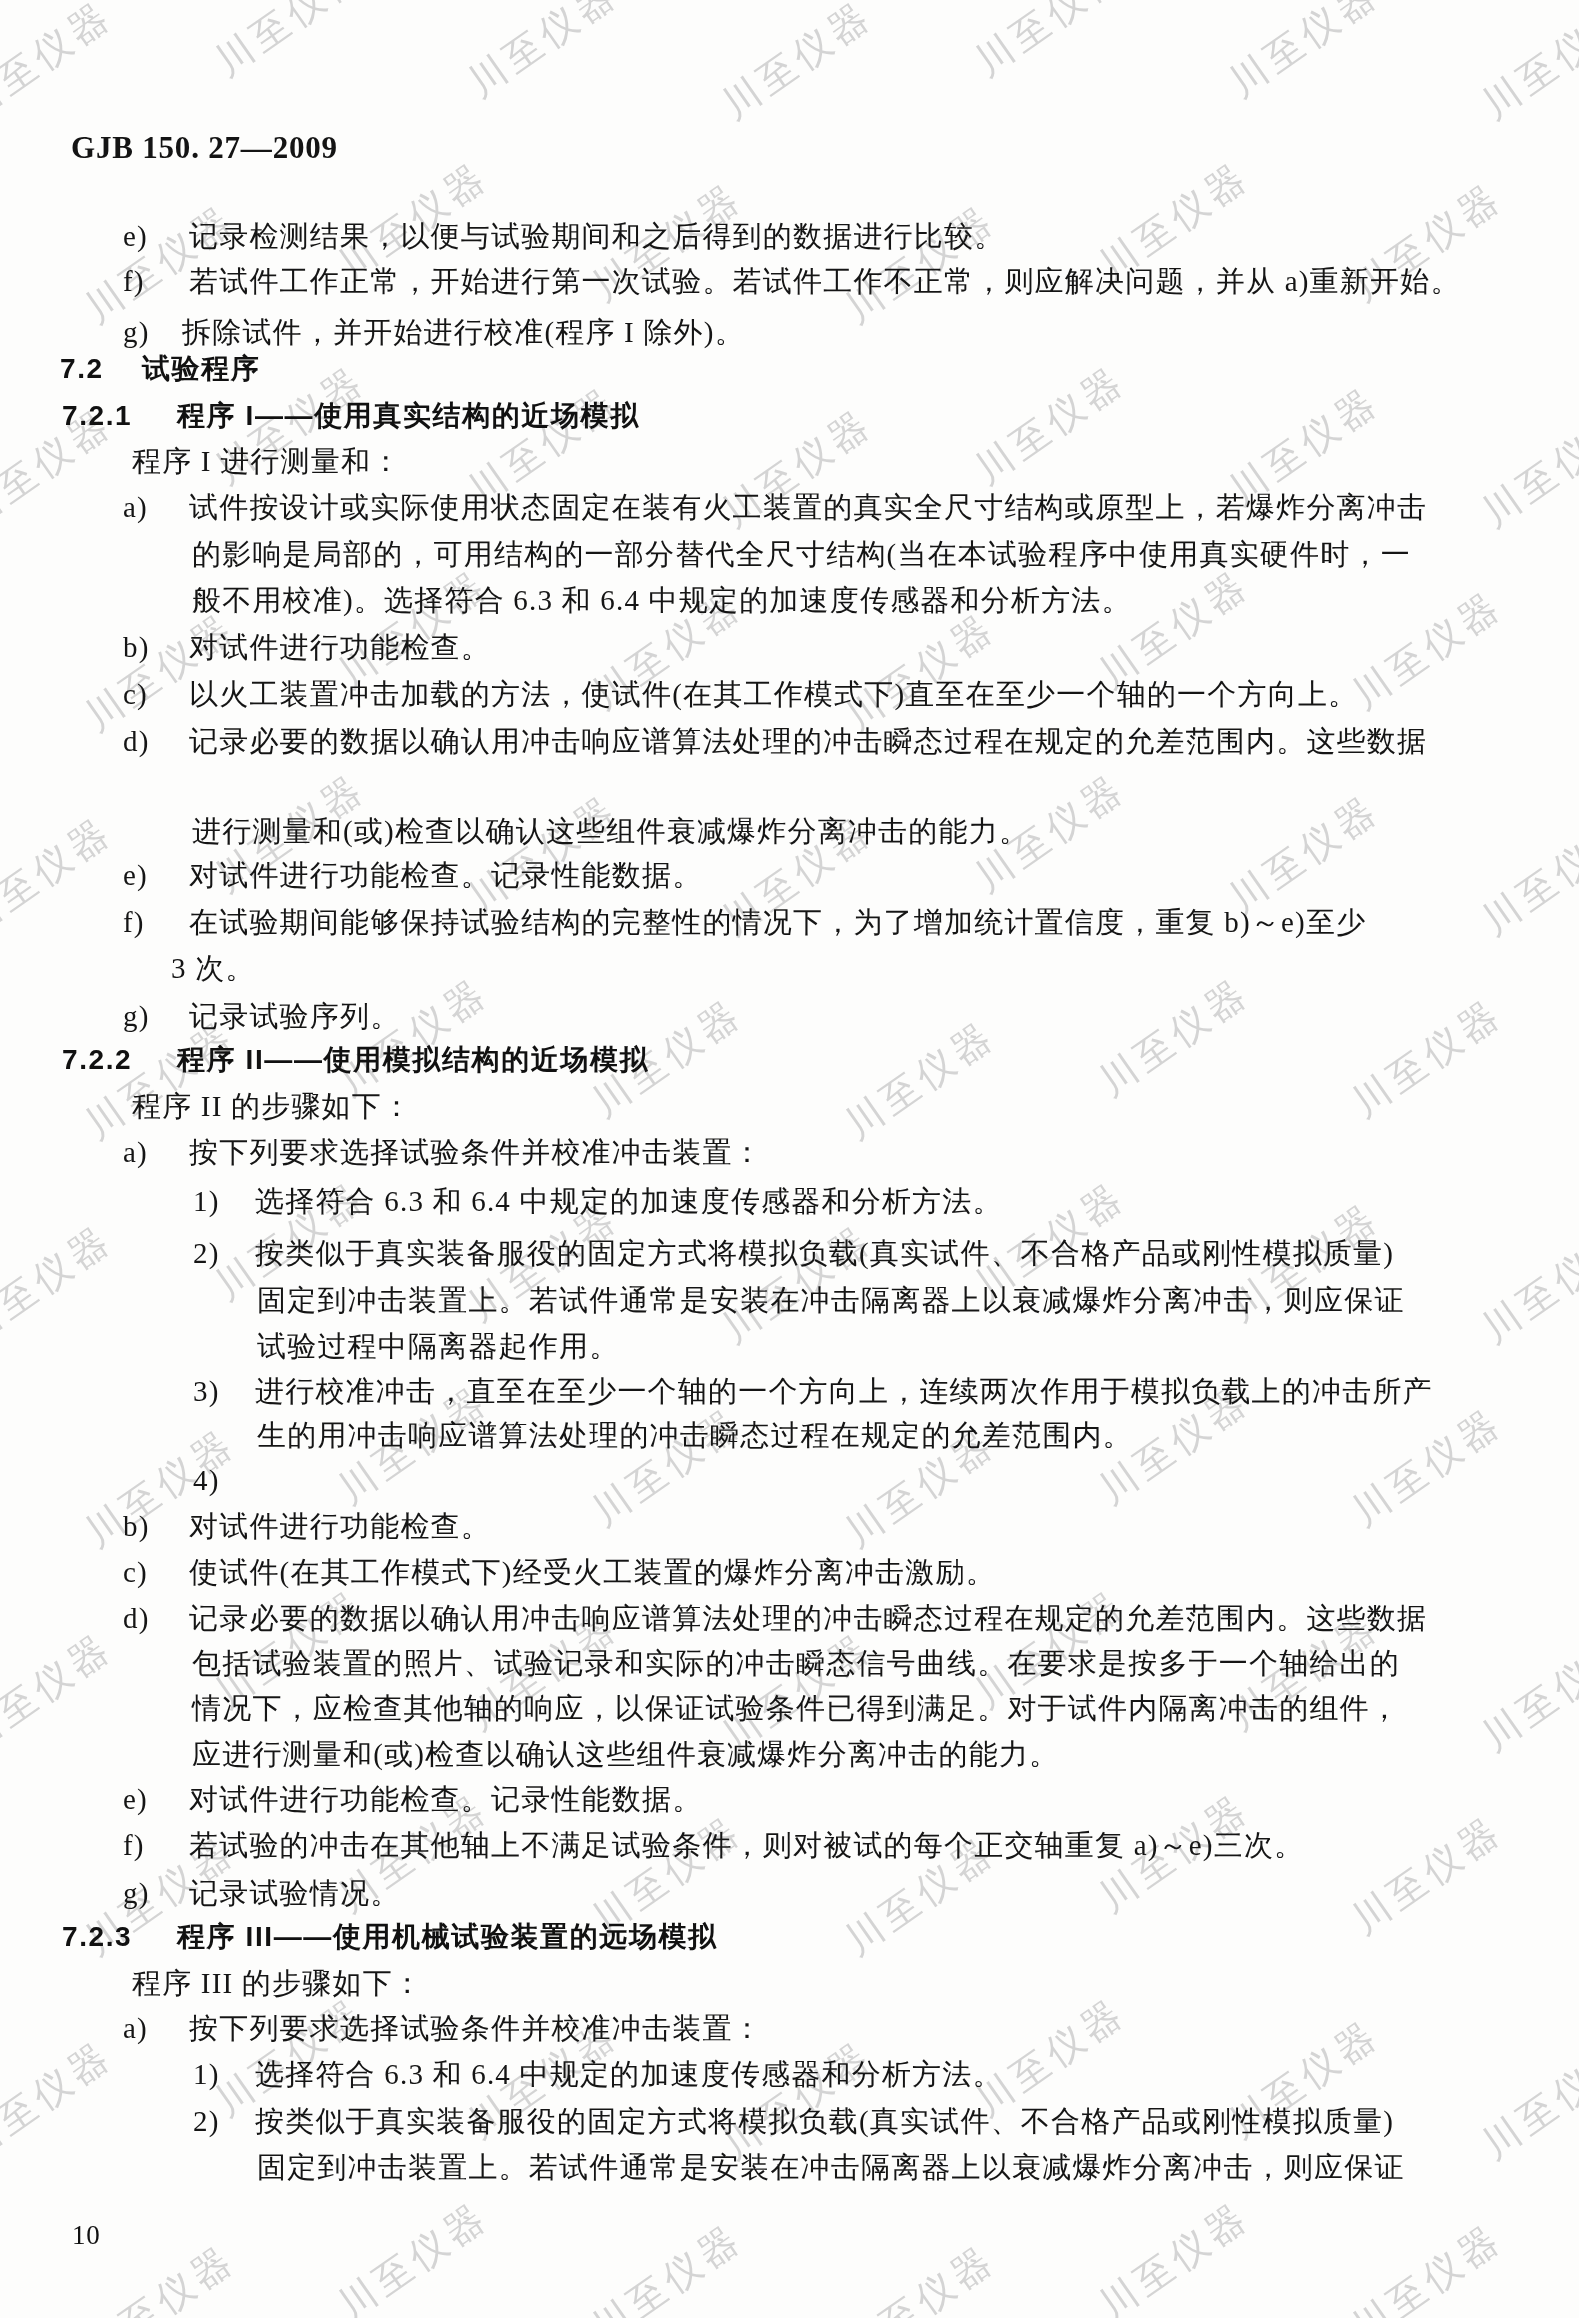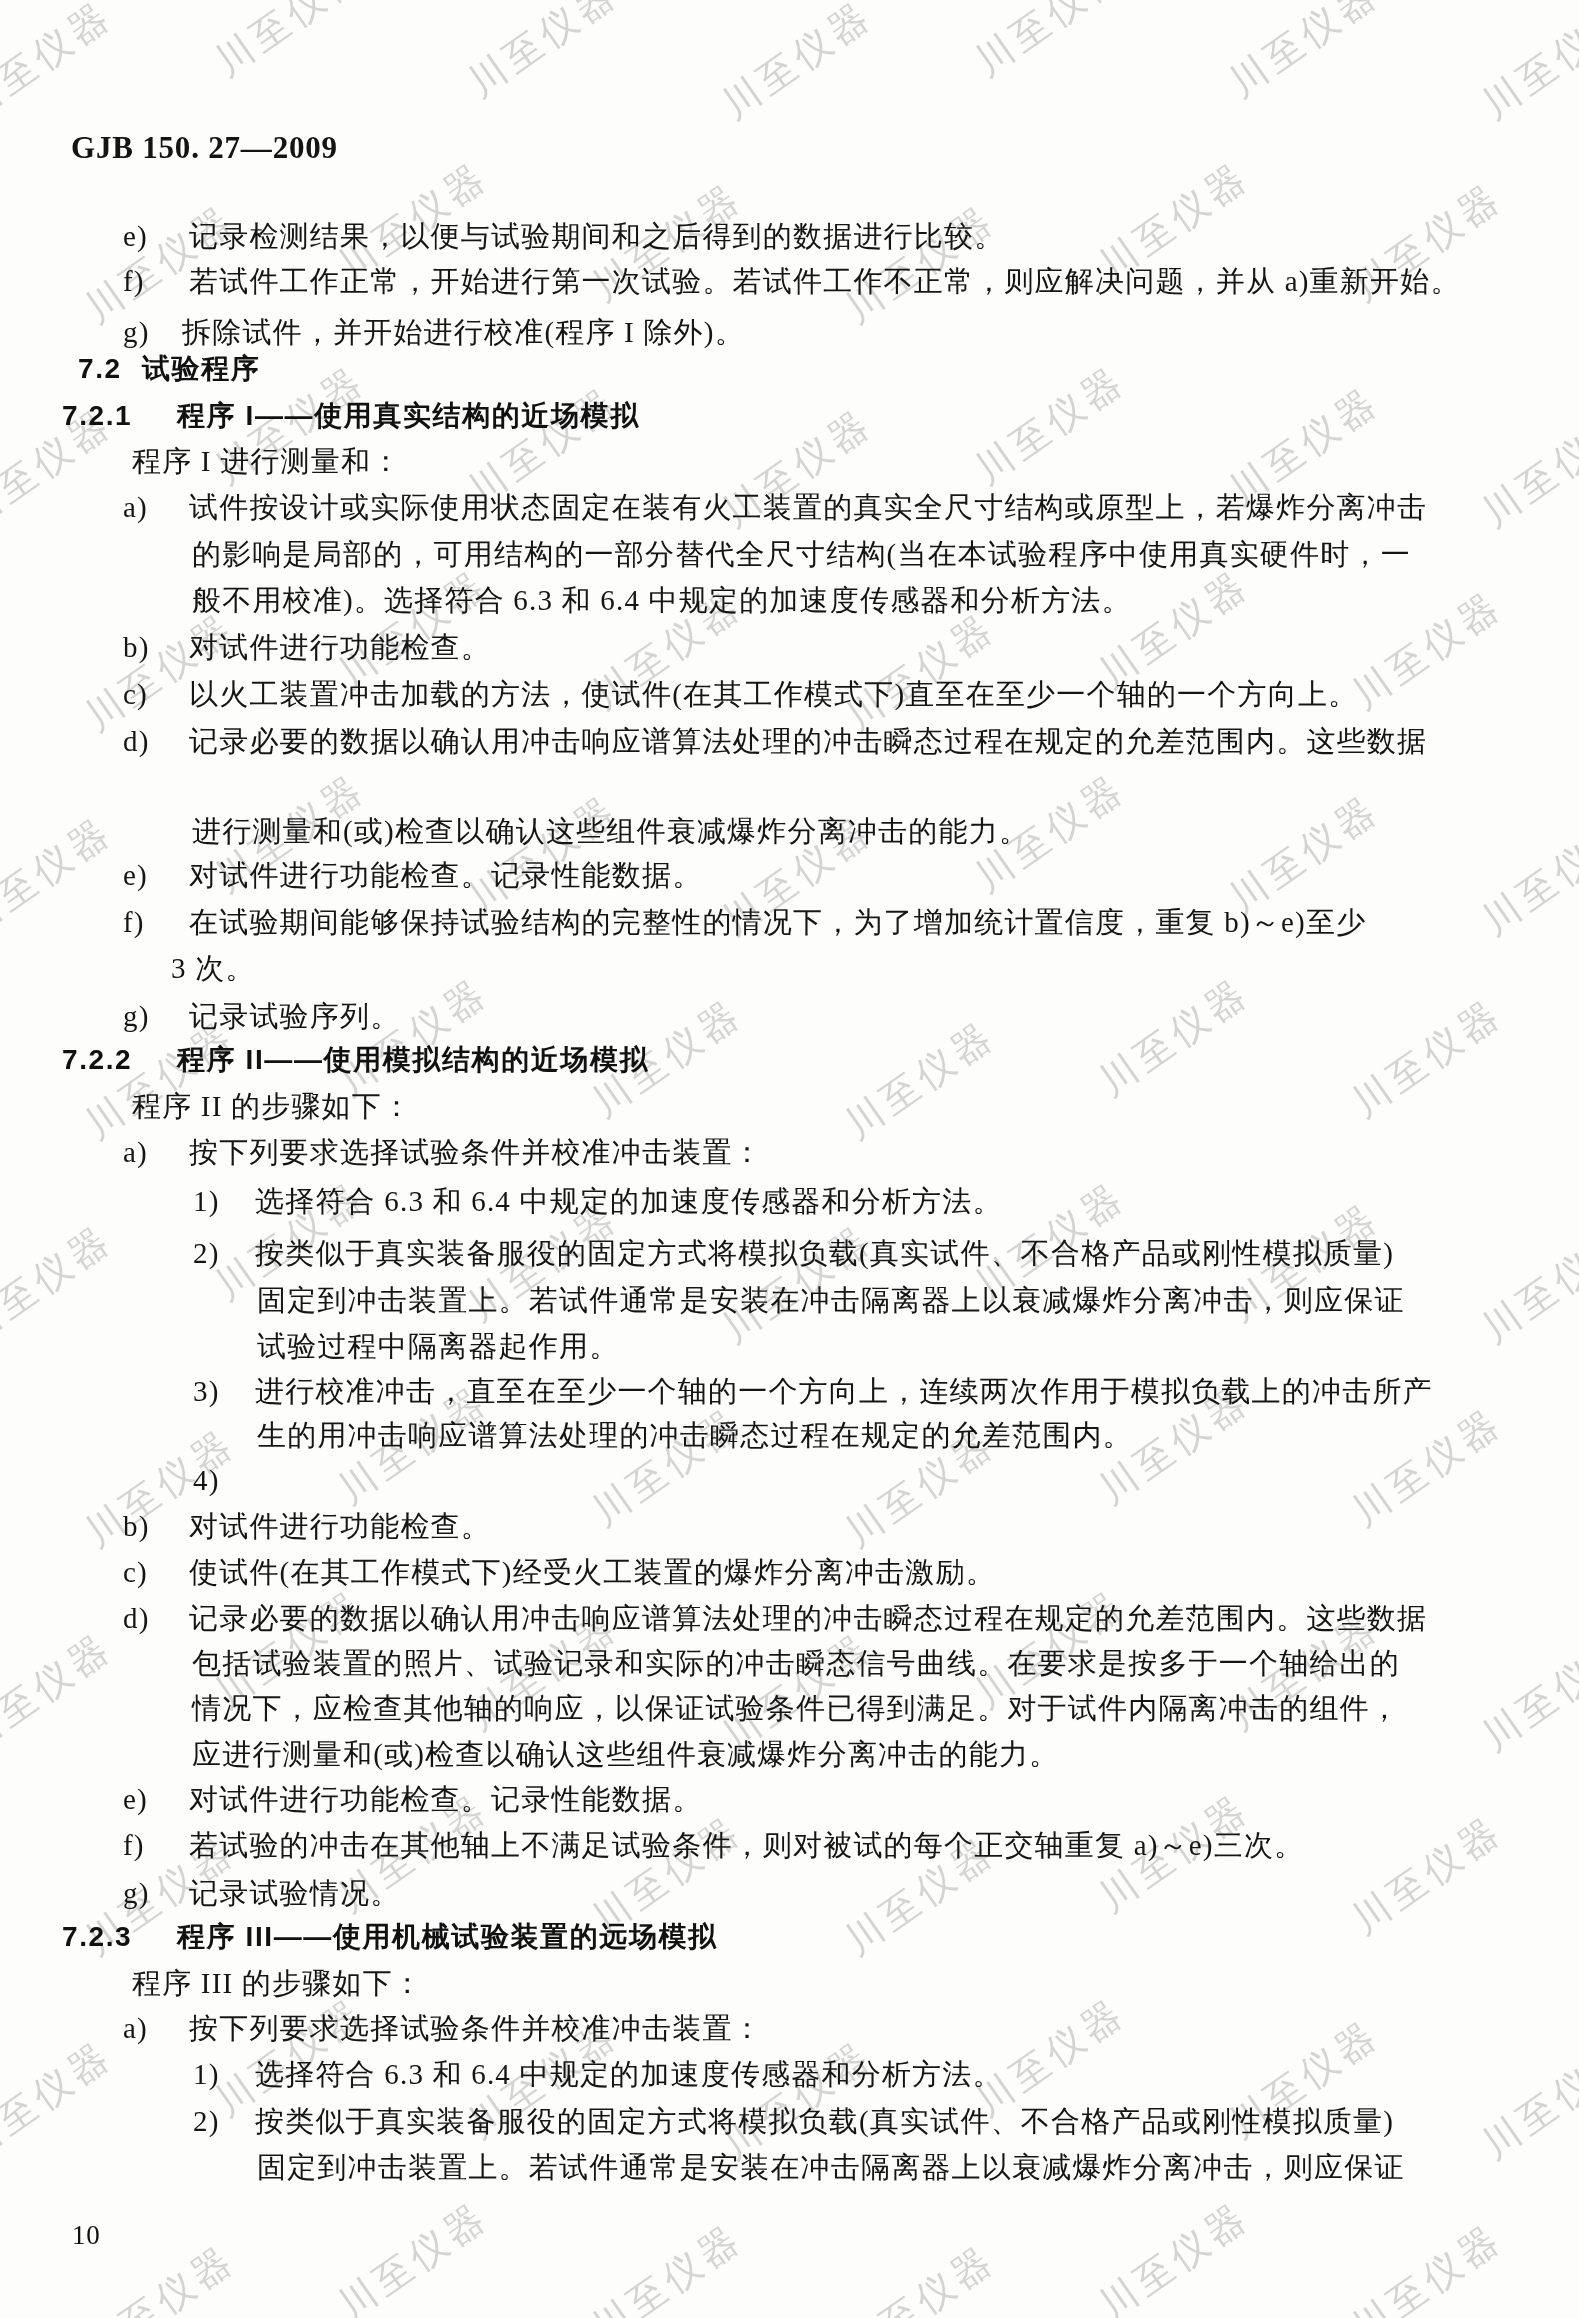--- a/index.html
+++ b/index.html
@@ -133,21 +133,21 @@
       <span class="wm" style="left: 1341px; top: 2258px;">川至仪器</span>
     </div>
   <div class="doc-header">GJB 150. 27—2009</div>
   <div class="content">
       <span class="t" style="left: 123px; top: 221px;">e)</span>
       <span class="t" style="left: 189px; top: 221px;">记录检测结果，以便与试验期间和之后得到的数据进行比较。</span>
       <span class="t" style="left: 123px; top: 266px;">f)</span>
       <span class="t" style="left: 189px; top: 266px;">若试件工作正常，开始进行第一次试验。若试件工作不正常，则应解决问题，并从 a)重新开始。</span>
       <span class="t" style="left: 123px; top: 317px;">g)</span>
       <span class="t" style="left: 182px; top: 317px;">拆除试件，并开始进行校准(程序 I 除外)。</span>
-      <span class="t b" style="left: 78px; top: 354px;">7.2</span>
+      <span class="t b" style="left: 60px; top: 354px;">7.2</span>
       <span class="t b" style="left: 142px; top: 354px;">试验程序</span>
       <span class="t b" style="left: 62px; top: 401px;">7.2.1</span>
       <span class="t b" style="left: 177px; top: 401px;">程序 I——使用真实结构的近场模拟</span>
       <span class="t" style="left: 132px; top: 446px;">程序 I 进行测量和：</span>
       <span class="t" style="left: 123px; top: 492px;">a)</span>
       <span class="t" style="left: 189px; top: 492px;">试件按设计或实际使用状态固定在装有火工装置的真实全尺寸结构或原型上，若爆炸分离冲击</span>
       <span class="t" style="left: 192px; top: 539px;">的影响是局部的，可用结构的一部分替代全尺寸结构(当在本试验程序中使用真实硬件时，一</span>
       <span class="t" style="left: 192px; top: 585px;">般不用校准)。选择符合 6.3 和 6.4 中规定的加速度传感器和分析方法。</span>
       <span class="t" style="left: 123px; top: 632px;">b)</span>
       <span class="t" style="left: 189px; top: 632px;">对试件进行功能检查。</span>

